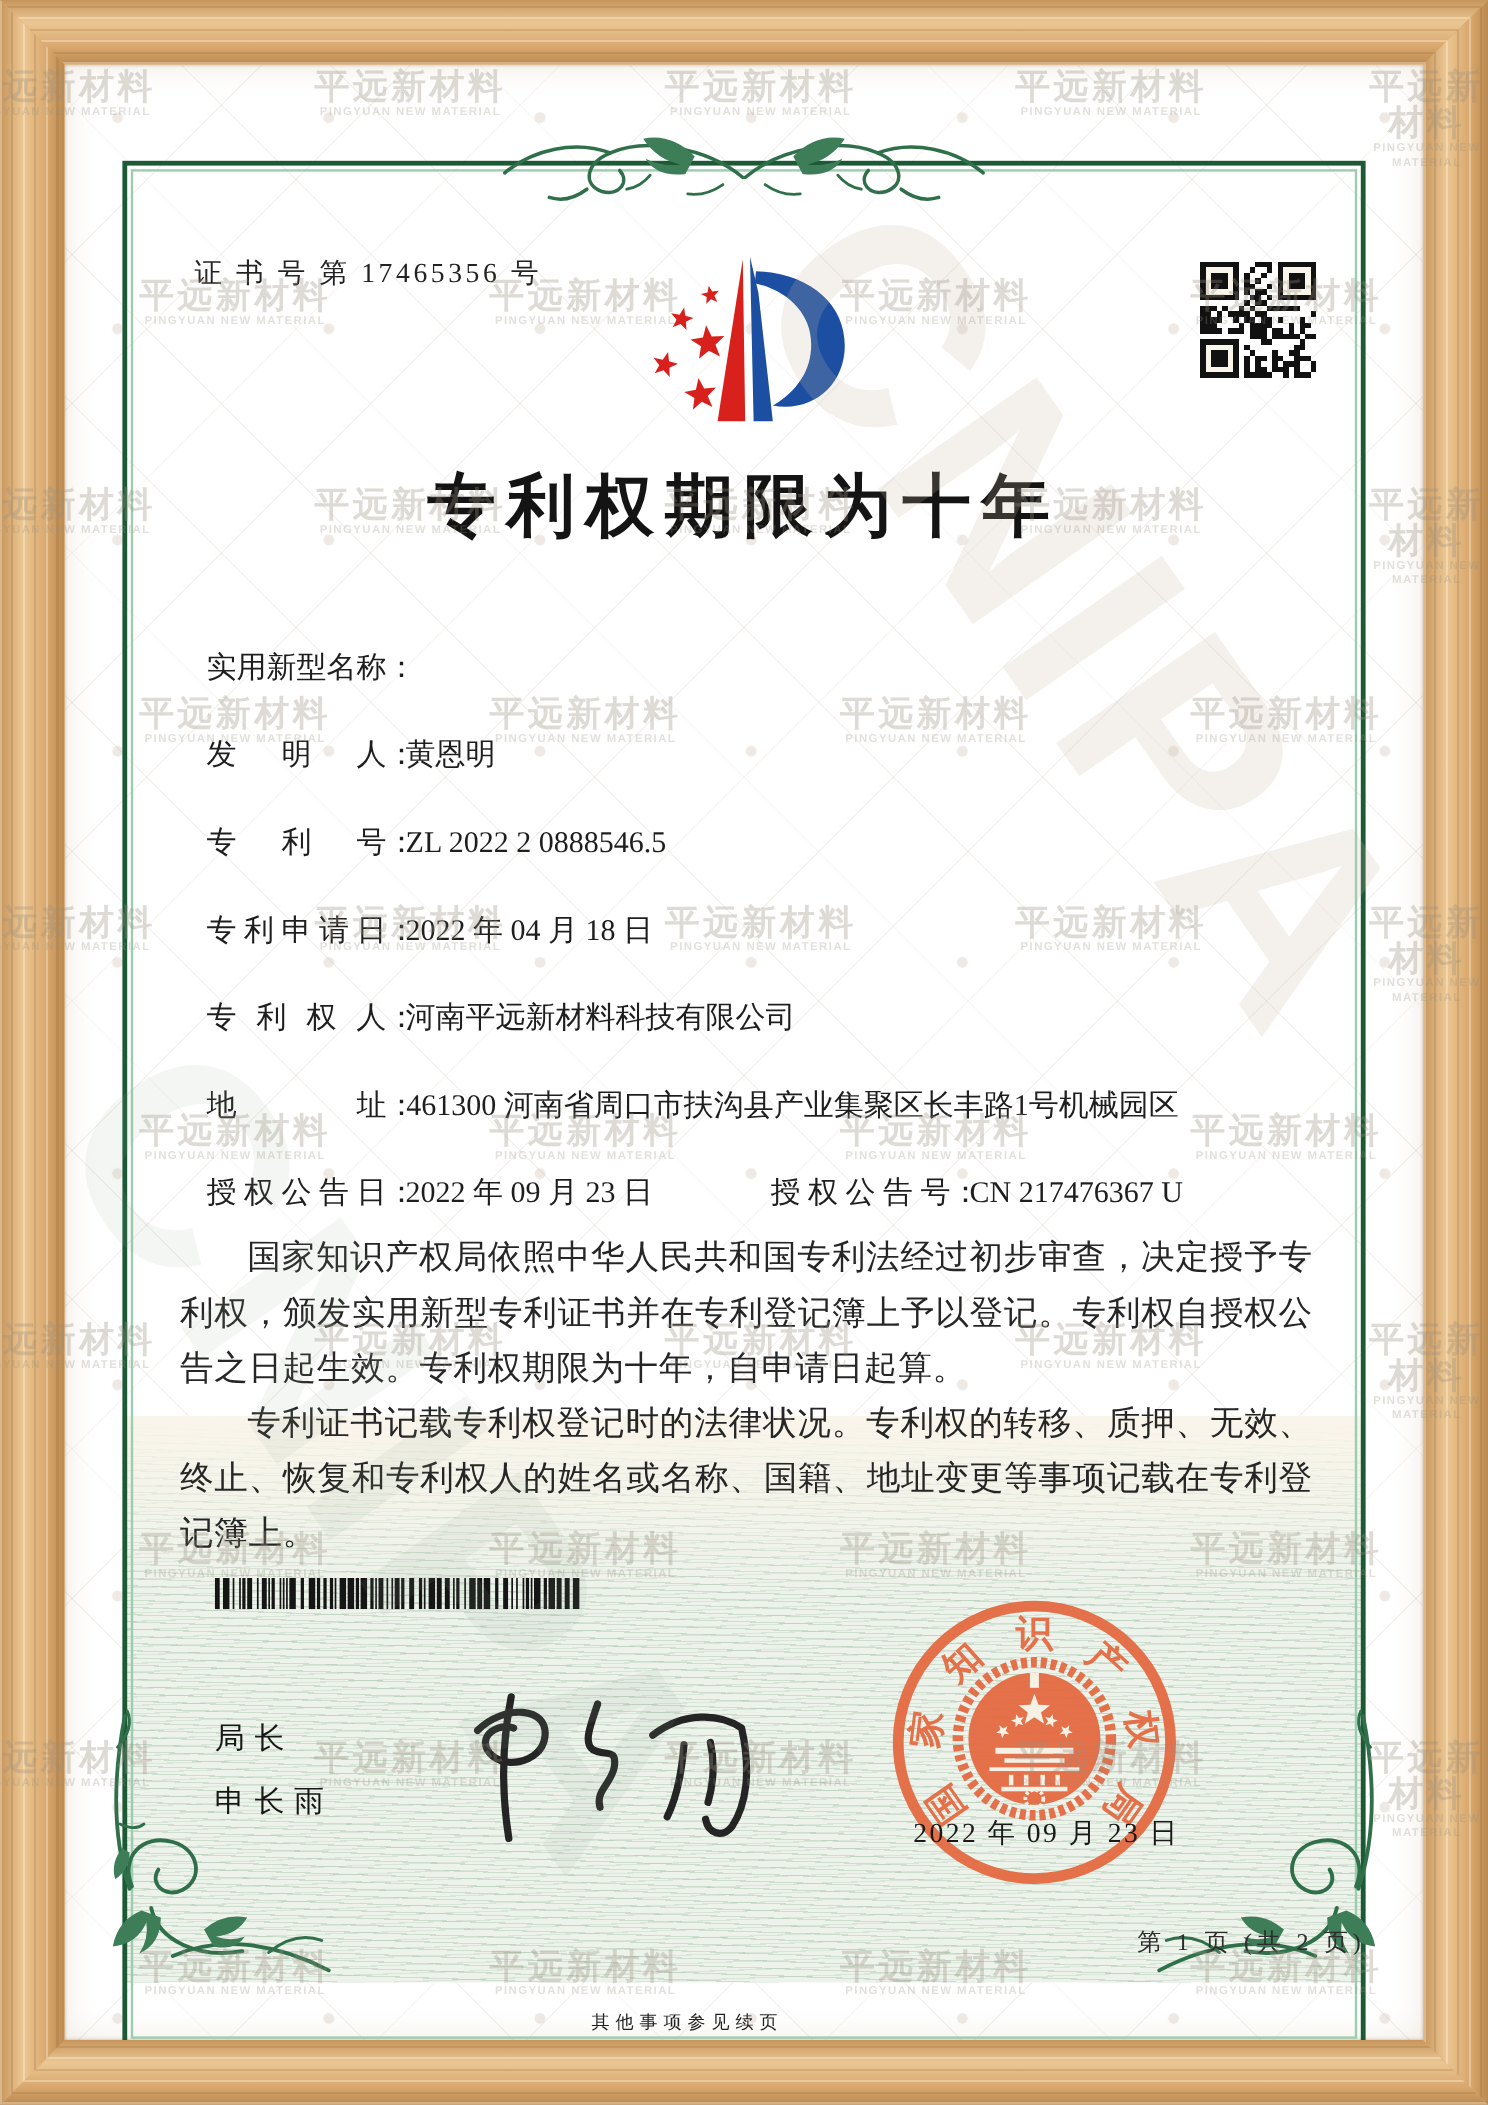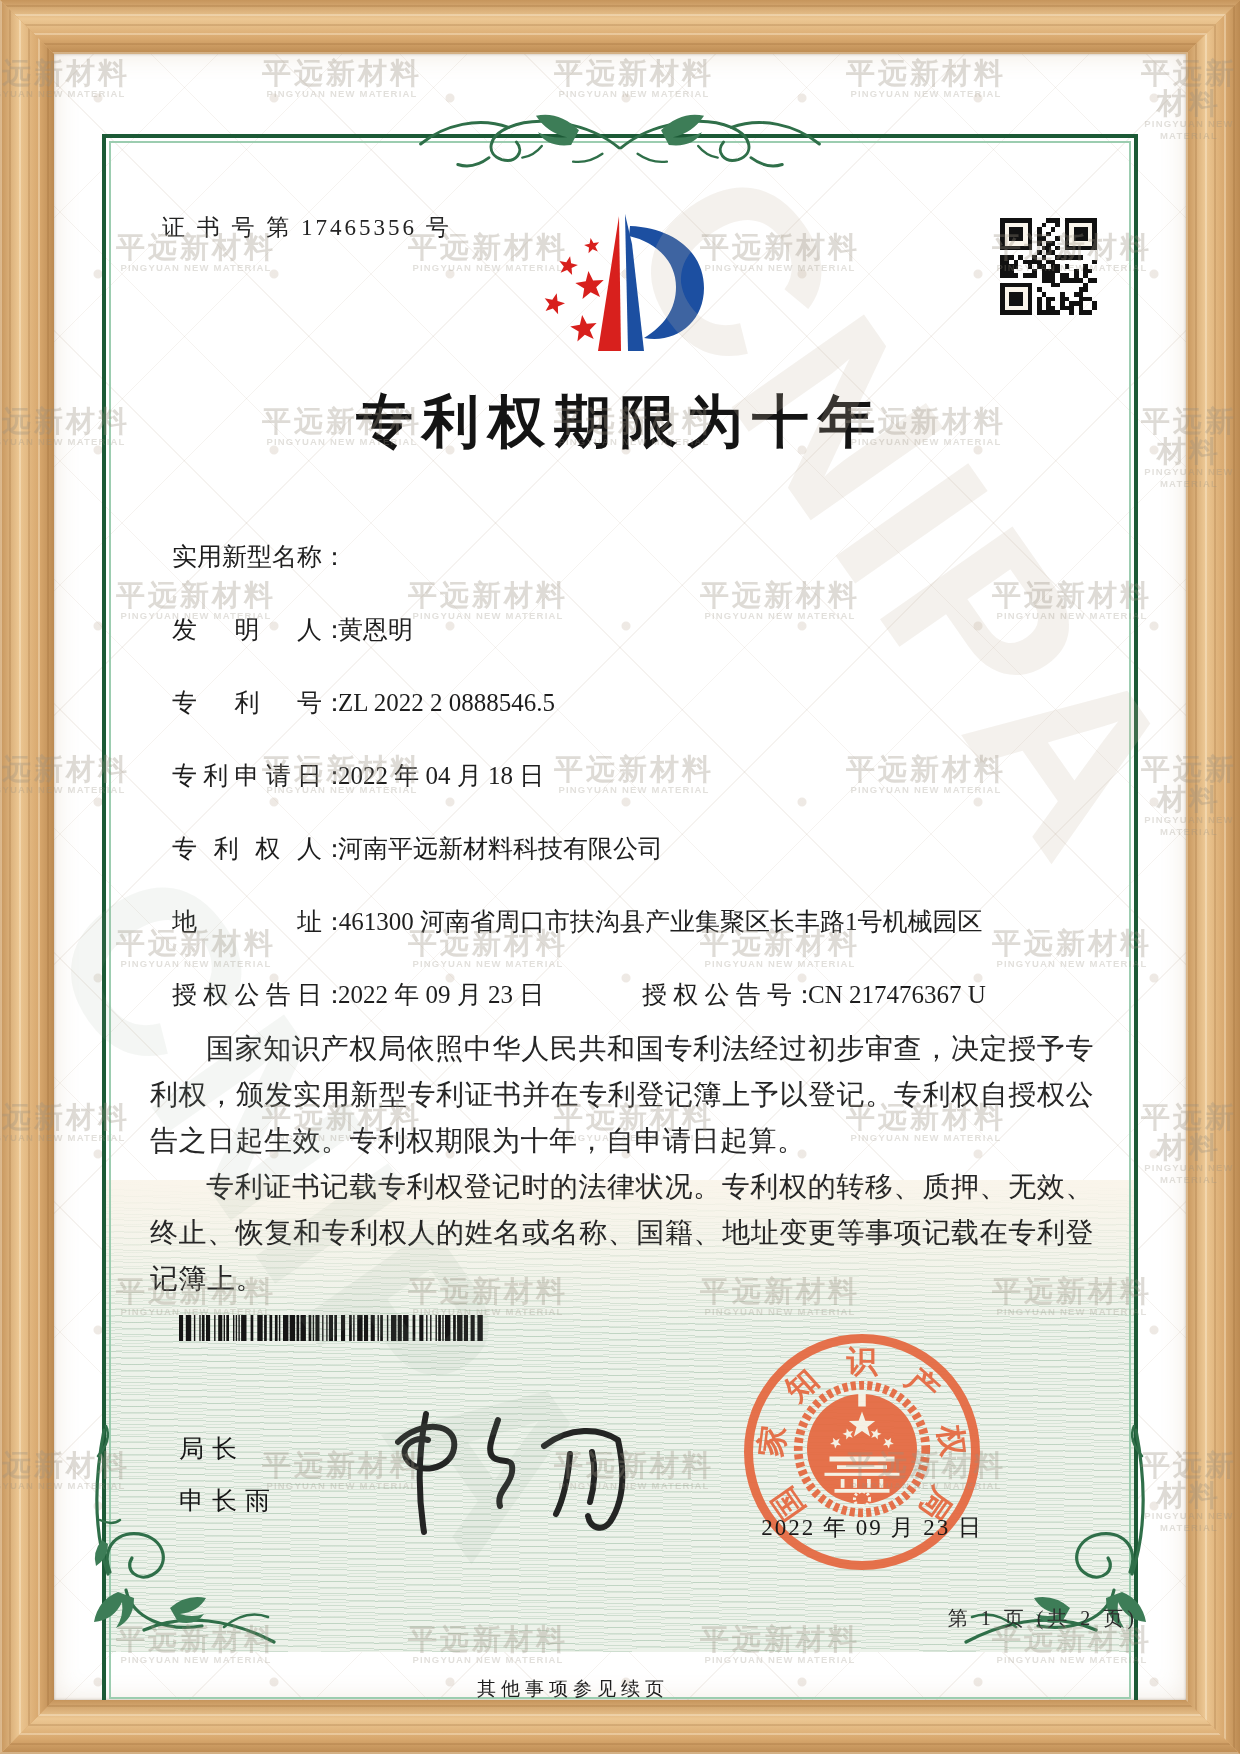--- a/index.html
+++ b/index.html
@@ -66,21 +66,21 @@
   .seal{position:absolute;left:690px;top:1280px;width:236px;height:236px;opacity:.93;}
   .seal-ring{position:absolute;inset:0;border:9px solid #e5683f;border-radius:50%;box-sizing:border-box;}
   .seal-char{position:absolute;left:50%;top:50%;font-size:31px;font-weight:bold;color:#e5683f;
     font-family:"Liberation Sans",sans-serif;}
   .seal-emblem{position:absolute;left:50%;top:50%;width:150px;height:150px;margin:-78px 0 0 -75px;}
   .seal-date{position:absolute;left:678px;top:1458px;width:280px;text-align:center;
     font-size:23px;letter-spacing:2px;color:#191919;}
   .page-footer{position:absolute;left:48px;top:1551px;width:1036px;text-align:right;
     font-size:20px;letter-spacing:4px;color:#2c2c2c;}
   .cont-note{position:absolute;left:48px;top:1622px;width:942px;text-align:center;
-    font-size:19px;letter-spacing:5px;color:#1f1f1f;}
+    font-size:15px;letter-spacing:5px;color:#1f1f1f;}
   
   .wm-layer{position:absolute;inset:0;pointer-events:none;overflow:hidden;}
   .wm{position:absolute;text-align:center;font-family:"Liberation Sans",sans-serif;}
   .wm .cn{font-size:29px;font-weight:bold;letter-spacing:3px;color:rgba(152,142,128,.32);line-height:30px;}
   .wm .en{font-size:9.5px;font-weight:bold;letter-spacing:1.2px;color:rgba(152,142,128,.28);line-height:12px;}
   .cnipa{position:absolute;font-family:"Liberation Sans",sans-serif;font-weight:bold;
     transform:rotate(55deg);letter-spacing:12px;pointer-events:none;}
   .cnipa.one{left:520px;top:380px;font-size:235px;color:rgba(200,184,164,.20);}
   .cnipa.two{left:-60px;top:1080px;font-size:235px;color:rgba(150,165,150,.10);}
 </style>

